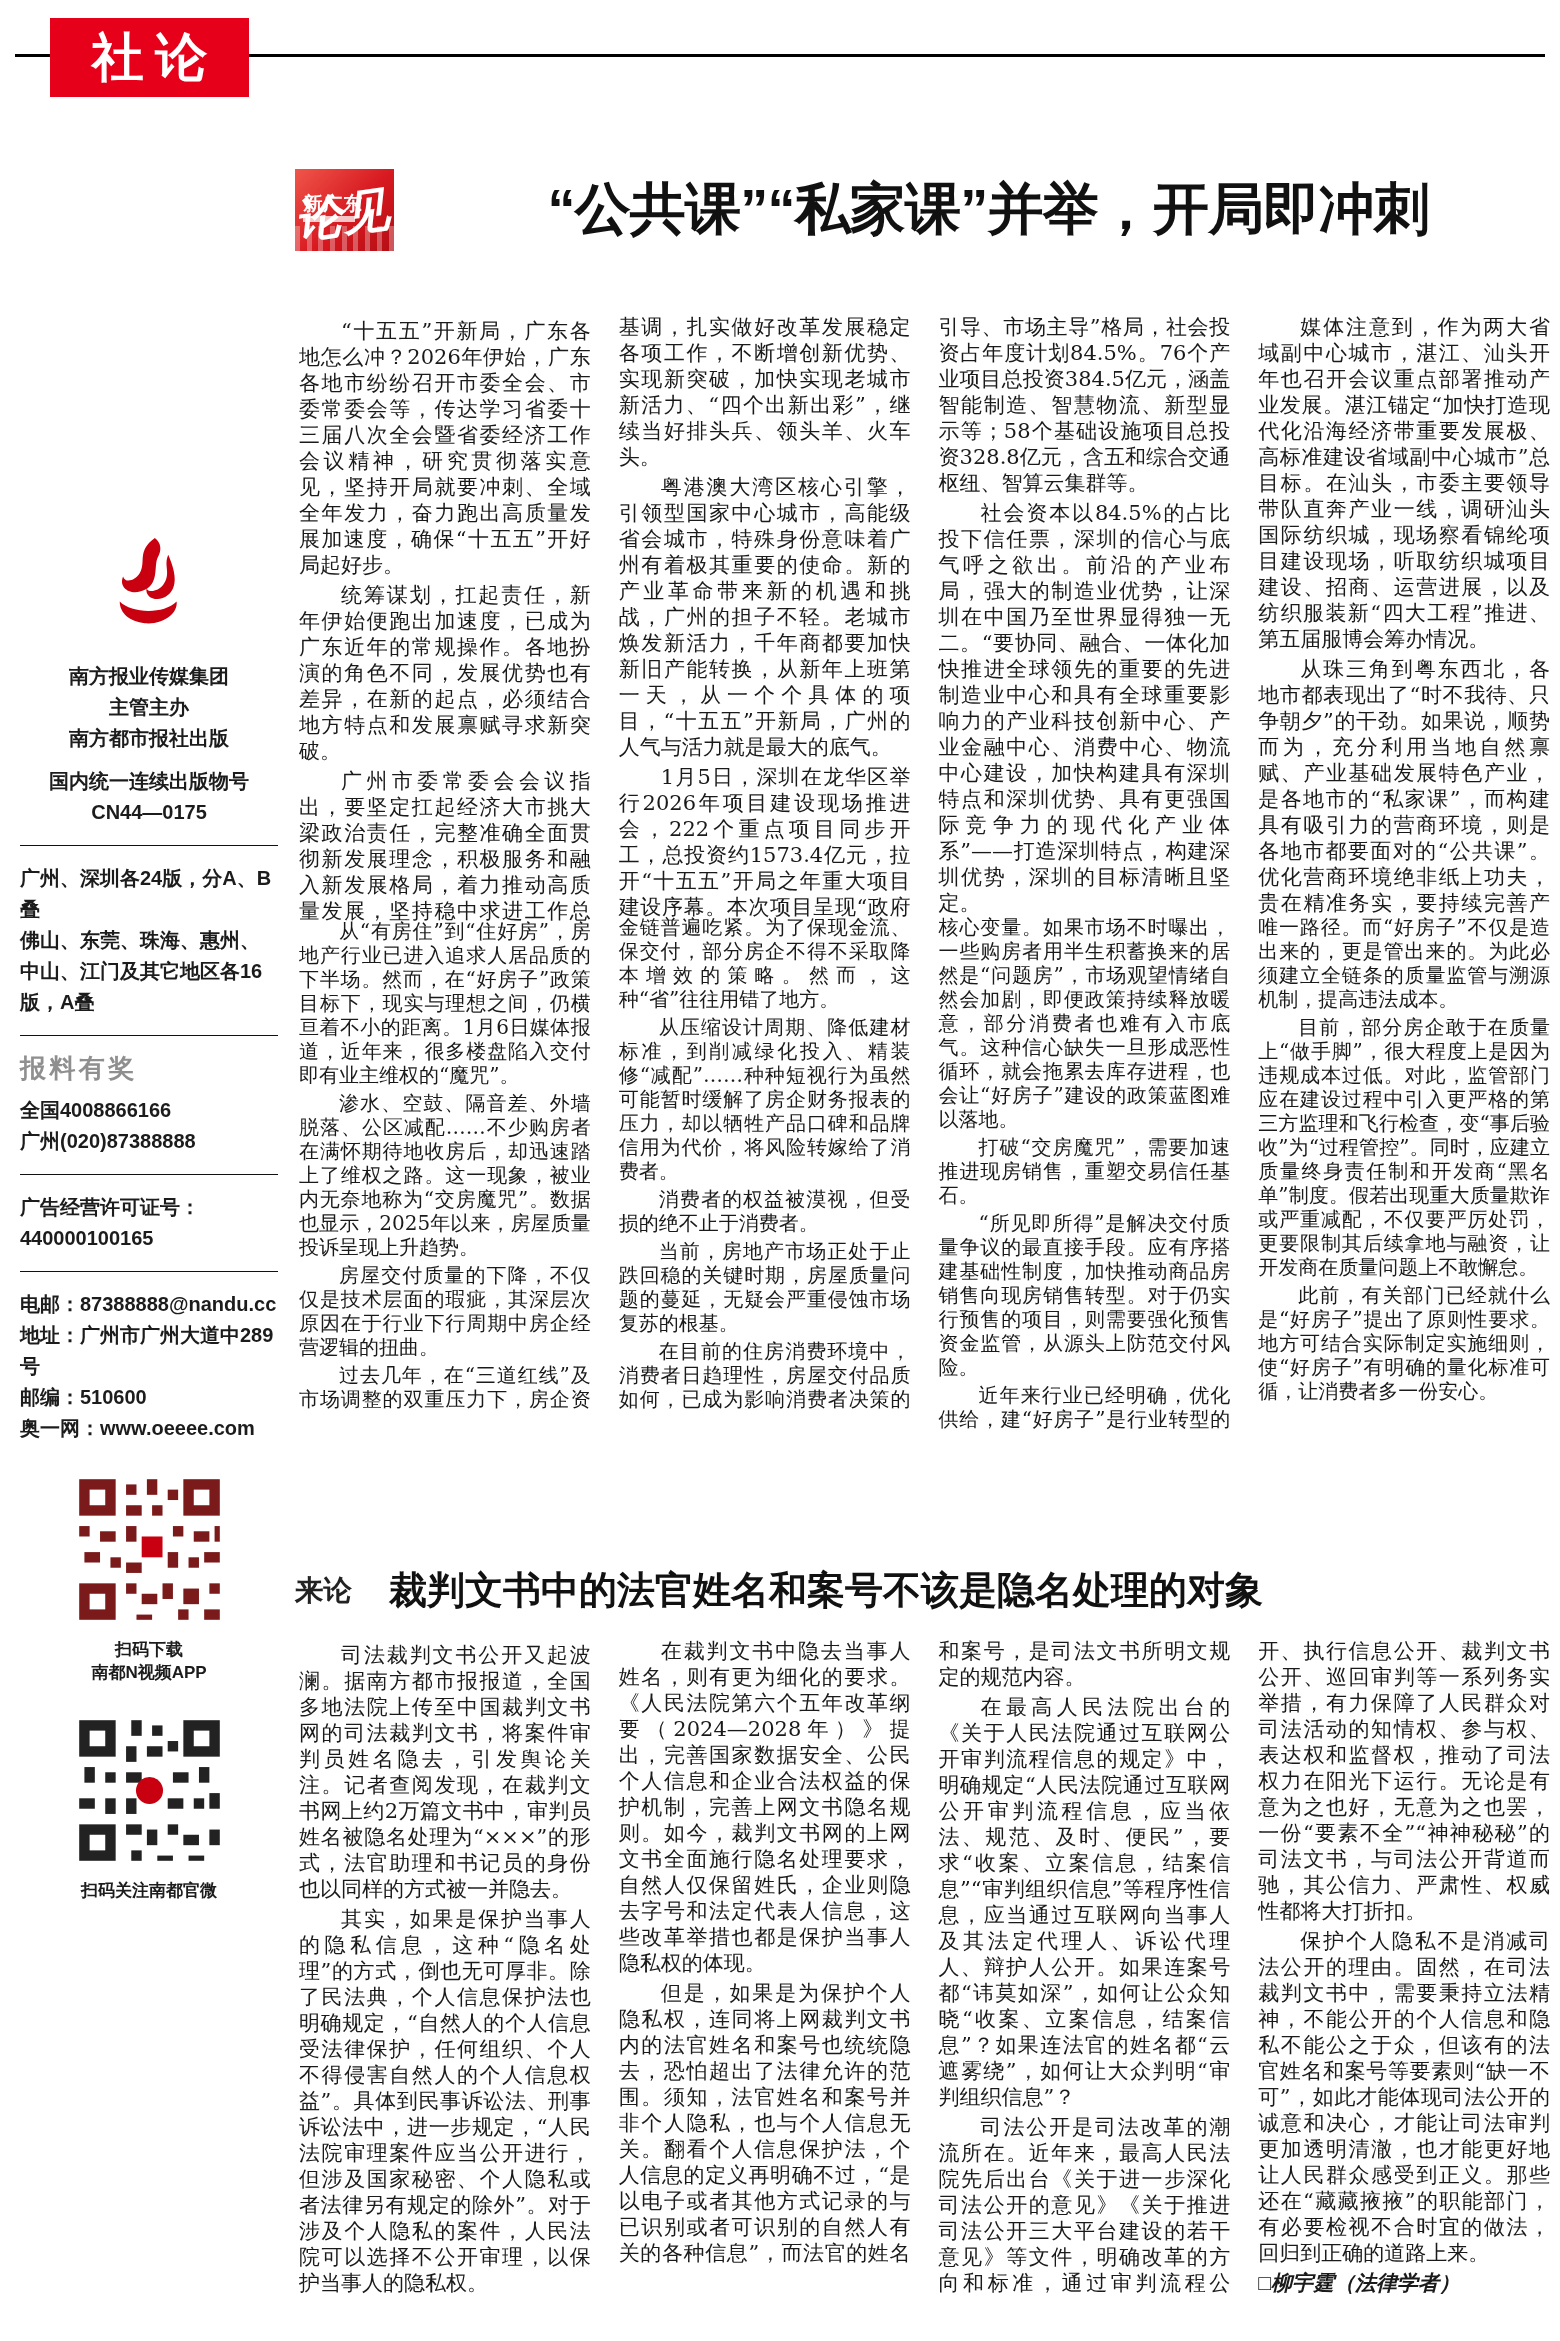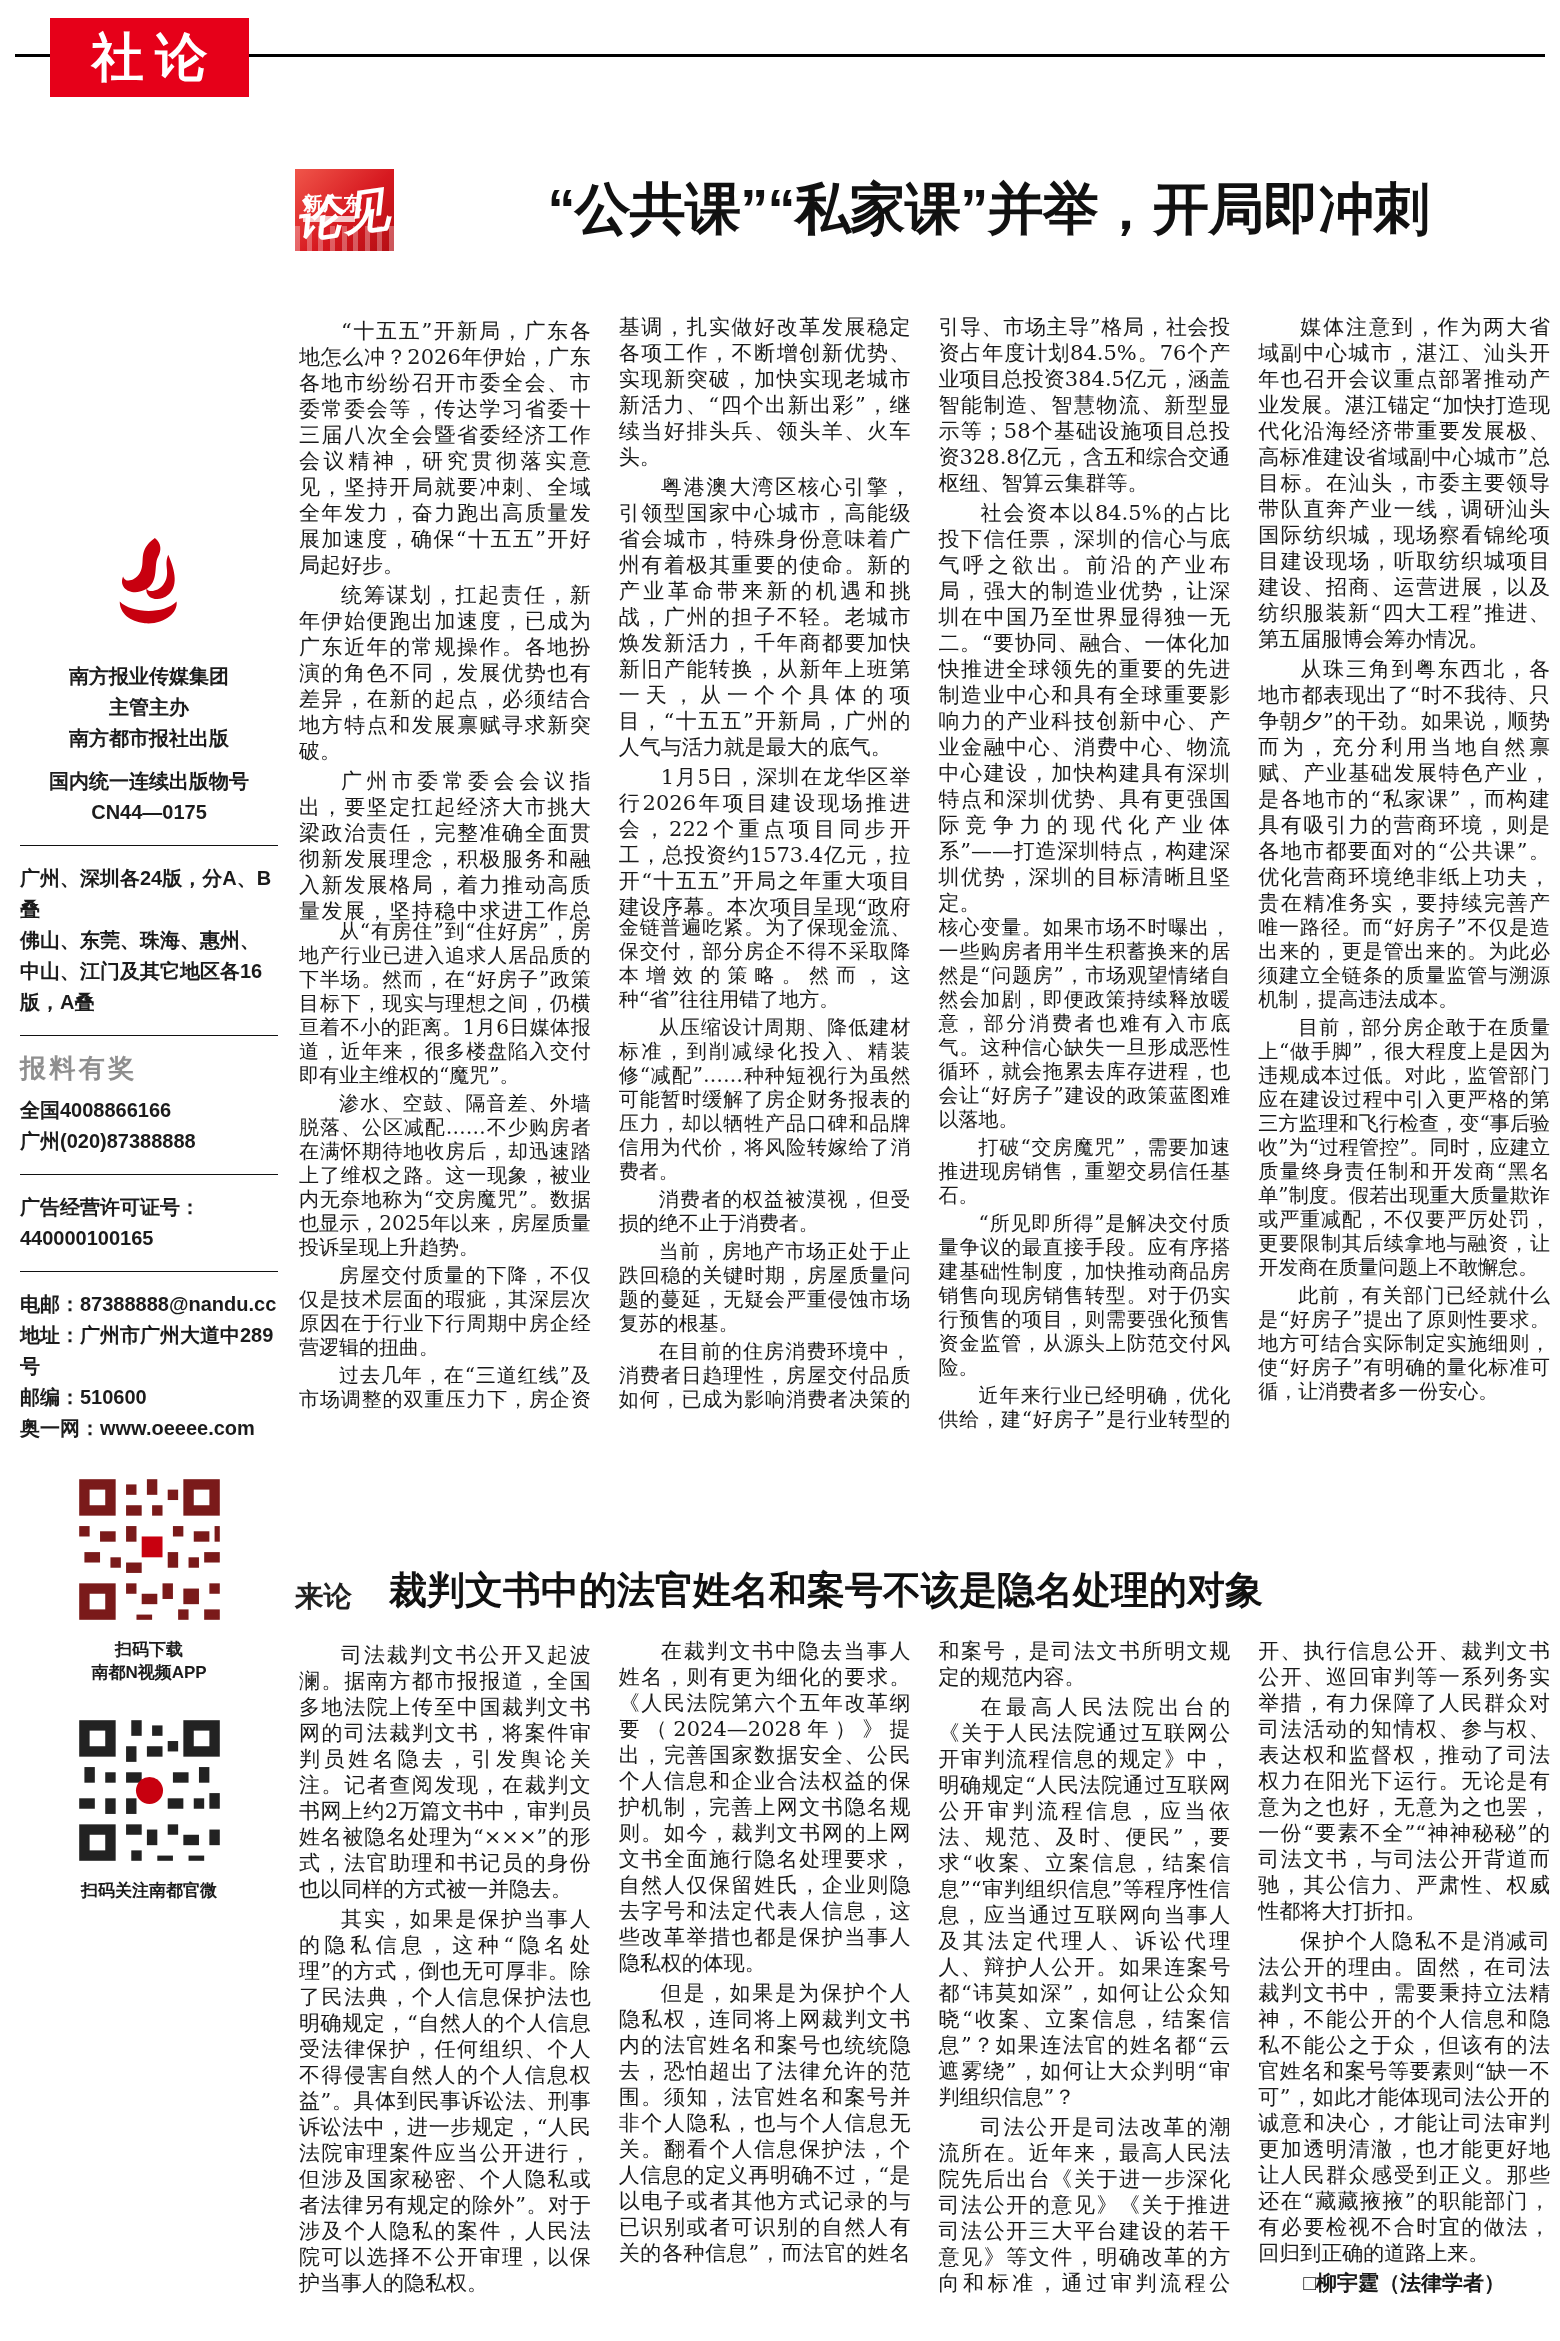--- a/index.html
+++ b/index.html
@@ -34,29 +34,29 @@
   .lj-logo{flex:0 0 99px;height:82px;background:linear-gradient(135deg,#f0564a 0%,#d71920 55%,#b40e14 100%);
            position:relative;overflow:hidden;}
   .lj-top{position:absolute;left:8.4px;top:22px;color:#fff;font-size:19px;font-weight:900;letter-spacing:0.8px;}
   .lj-bar{position:absolute;left:8.4px;top:47px;width:52px;height:6.7px;background:rgba(255,255,255,.75);}
   .lj-script{position:absolute;right:5px;top:15px;color:#fff;font-size:47px;font-weight:700;
              font-family:"DejaVu Serif",serif;font-style:italic;transform:rotate(-8deg);}
   .lj-sky{position:absolute;bottom:0;left:0;right:0;height:25px;
           background:repeating-linear-gradient(90deg,rgba(255,255,255,.30) 0 5px,rgba(255,255,255,0) 5px 11.7px);}
   .t1{flex:1;text-align:center;font-size:56px;font-weight:900;letter-spacing:-0.8px;white-space:nowrap;}
   .t2{font-size:52px;font-weight:900;letter-spacing:-0.8px;white-space:nowrap;margin:0 0 22px 0;}
-  .a3-head{display:flex;align-items:flex-end;gap:37px;margin-bottom:22px;}
+  .a3-head{display:flex;align-items:center;gap:37px;margin-bottom:22px;}
   .kicker{font-size:28.5px;font-weight:900;color:#222;}
   .t3{font-size:38px;font-weight:900;white-space:nowrap;}
   .body{font-family:"DejaVu Serif",serif;text-align:justify;color:#1a1a1a;overflow:hidden;}
   .body p{margin:4px;text-indent:2em;}
   .body-a1{margin-top:28.5px;height:622px;column-count:4;column-gap:20px;font-size:21px;line-height:26px;}
   .body-a2{height:534px;column-count:4;column-gap:20px;font-size:20px;line-height:24px;}
   .body-a3{height:689px;column-count:4;column-gap:20px;font-size:21px;line-height:26px;}
-  .byline{text-indent:0 !important;text-align:center;font-weight:700;font-family:"Liberation Sans",sans-serif;}
+  .byline{text-indent:0 !important;text-align:left;font-weight:700;font-family:"Liberation Sans",sans-serif;font-style:italic;}
 </style>
 </head>
 <body>
 
 <div class="page">
 
   <div class="head-rule"></div>
   <div class="section-box">
     <span>社论</span>
   </div>

